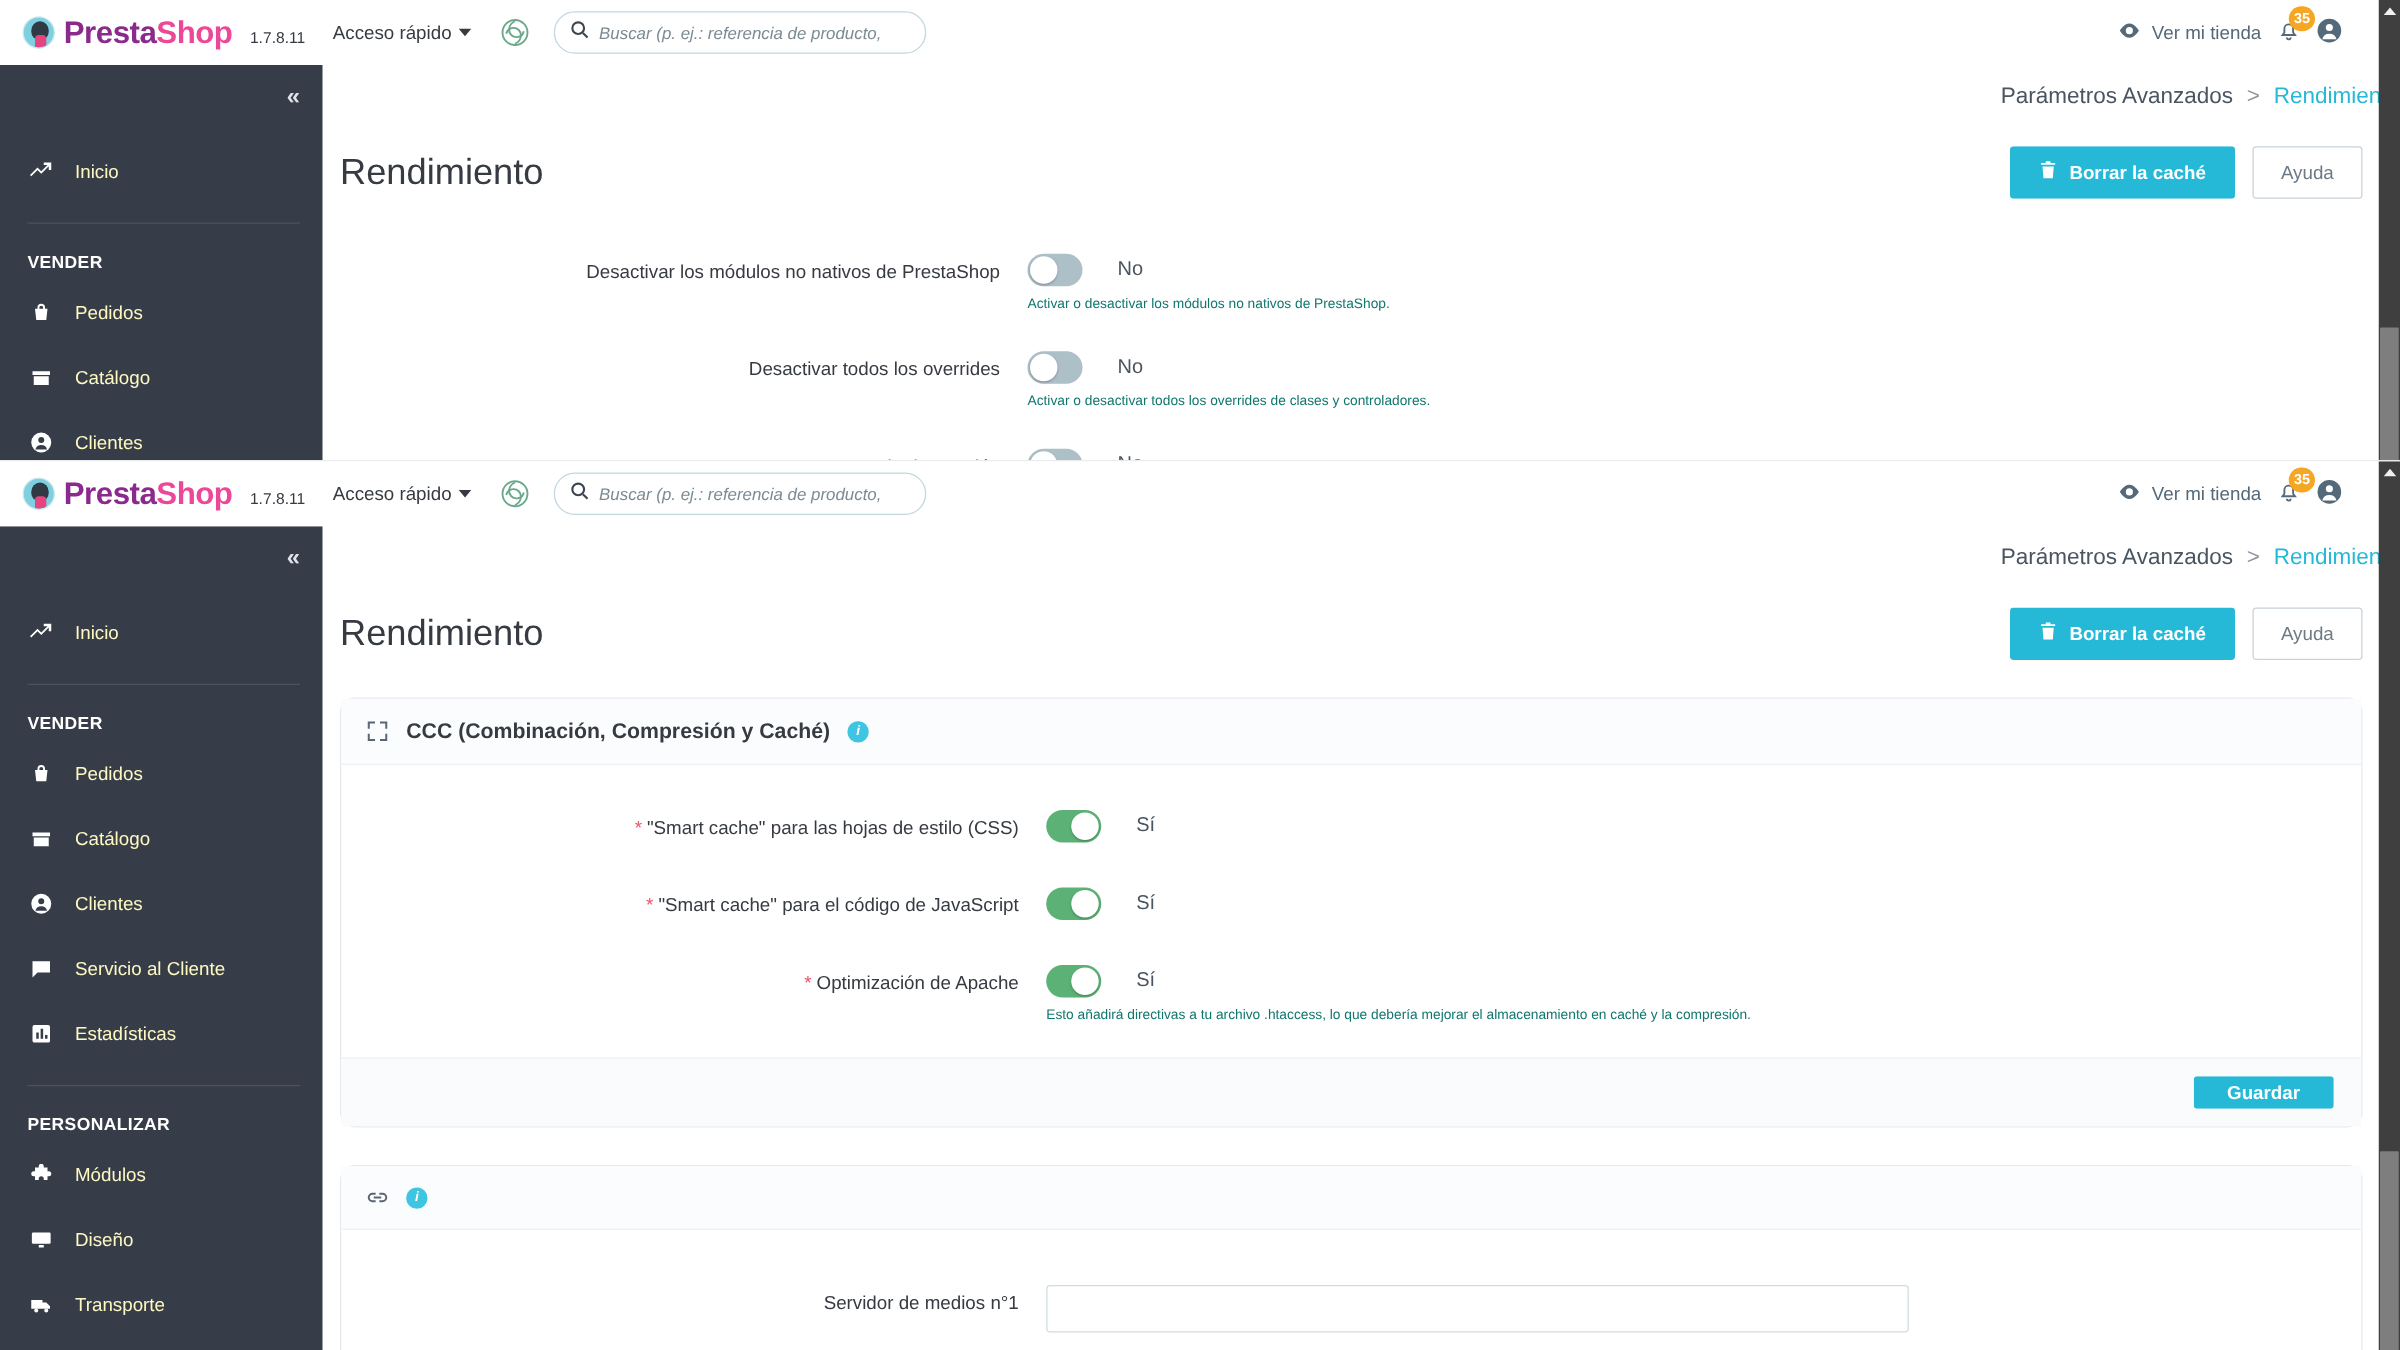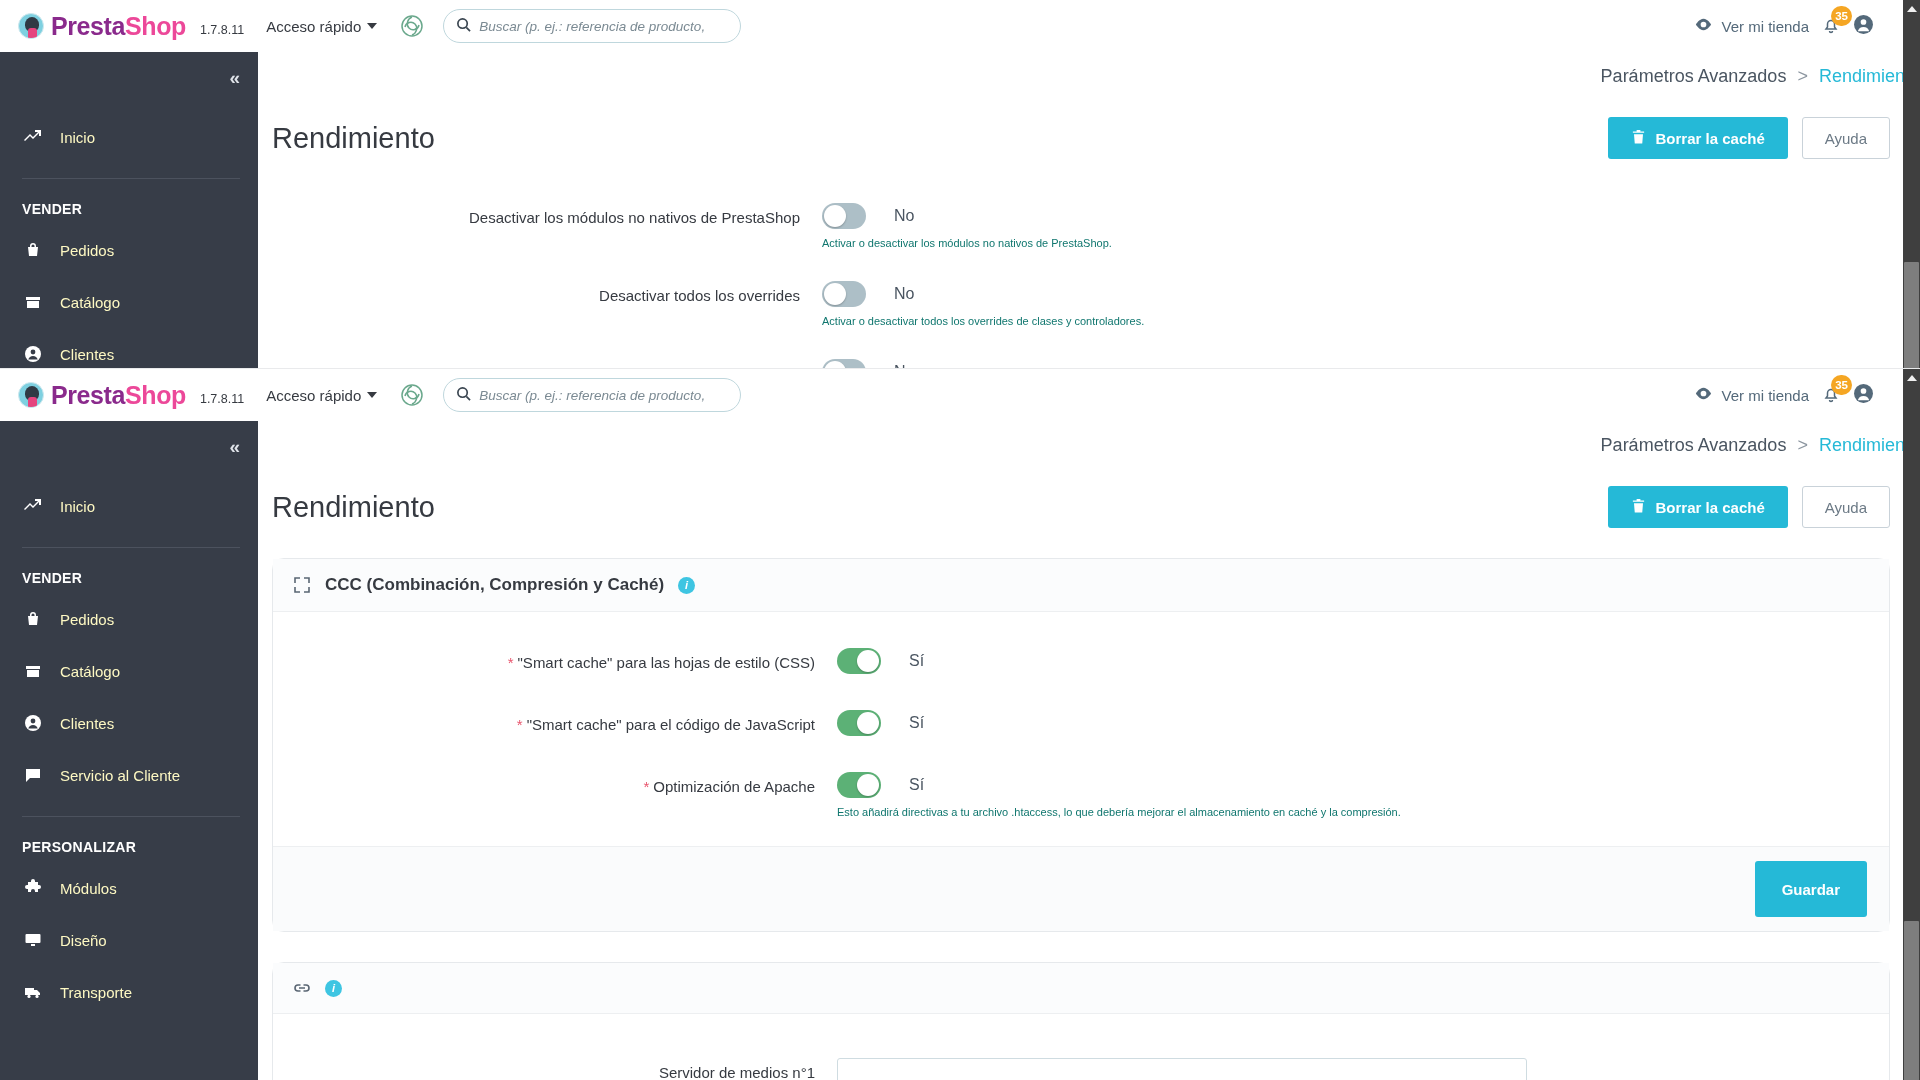--- a/index.html
+++ b/index.html
@@ -141,21 +141,21 @@
   .page-actions { margin-left: auto; display: flex; align-items: center; gap: 14px; }
   .btn {
     font-family: "Liberation Sans", sans-serif;
     font-size: 15px; border-radius: 3px;
     padding: 0 22px; height: 42px;
     display: inline-flex; align-items: center; gap: 10px;
     cursor: pointer; border: 1px solid transparent;
   }
   .btn-primary { background: #25b9d7; color: #fff; font-weight: 700; }
   .btn-outline { background: #fff; color: #6c7a86; border-color: #c9d2d9; }
-  .btn-save { background: #25b9d7; color: #fff; font-weight: 700; padding: 0 26px; height: 56px; }
+  .btn-save { background: #25b9d7; color: #fff; font-weight: 700; padding: 0 26px; height: 26px; }
 
   
   .form-rows { padding-top: 14px; }
   .frow { display: flex; align-items: flex-start; padding: 10px 4px; }
   .flabel {
     width: 560px; text-align: right; padding-right: 22px;
     font-size: 15px; color: #363a41; line-height: 30px;
   }
   .req { color: #e8556d; margin-right: 4px; }
   .fctrl { display: flex; flex-direction: column; }
@@ -534,20 +534,31 @@
           <span>Clientes</span>
         </div>
         <div class="nav-item">
           <span class="ico">
             <svg width="18" height="18" viewBox="0 0 18 18">
                 <path fill="#fff" d="M2 3h14v9H6l-4 4z"></path>
               </svg>
           </span>
           <span>Servicio al Cliente</span>
         </div>
+        <div class="nav-item">
+          <span class="ico">
+            <svg width="18" height="18" viewBox="0 0 18 18">
+                <rect x="2" y="2" width="14" height="14" rx="1.5" fill="#fff"></rect>
+                <rect x="5" y="8" width="2" height="5" fill="#373d48"></rect>
+                <rect x="8.5" y="5" width="2" height="8" fill="#373d48"></rect>
+                <rect x="12" y="10" width="2" height="3" fill="#373d48"></rect>
+              </svg>
+          </span>
+          <span>Estadísticas</span>
+        </div>
       </div>
       <div class="nav-sep"></div>
       <div class="nav-title">PERSONALIZAR</div>
       <div class="nav-group">
         <div class="nav-item">
           <span class="ico">
             <svg width="18" height="18" viewBox="0 0 18 18">
                 <path fill="#fff" d="M7 2a2 2 0 014 0v1h3v3h1a2 2 0 010 4h-1v3h-3v-1a2 2 0 10-4 0v1H4v-3H3a2 2 0 010-4h1V3h3z"></path>
               </svg>
           </span>

